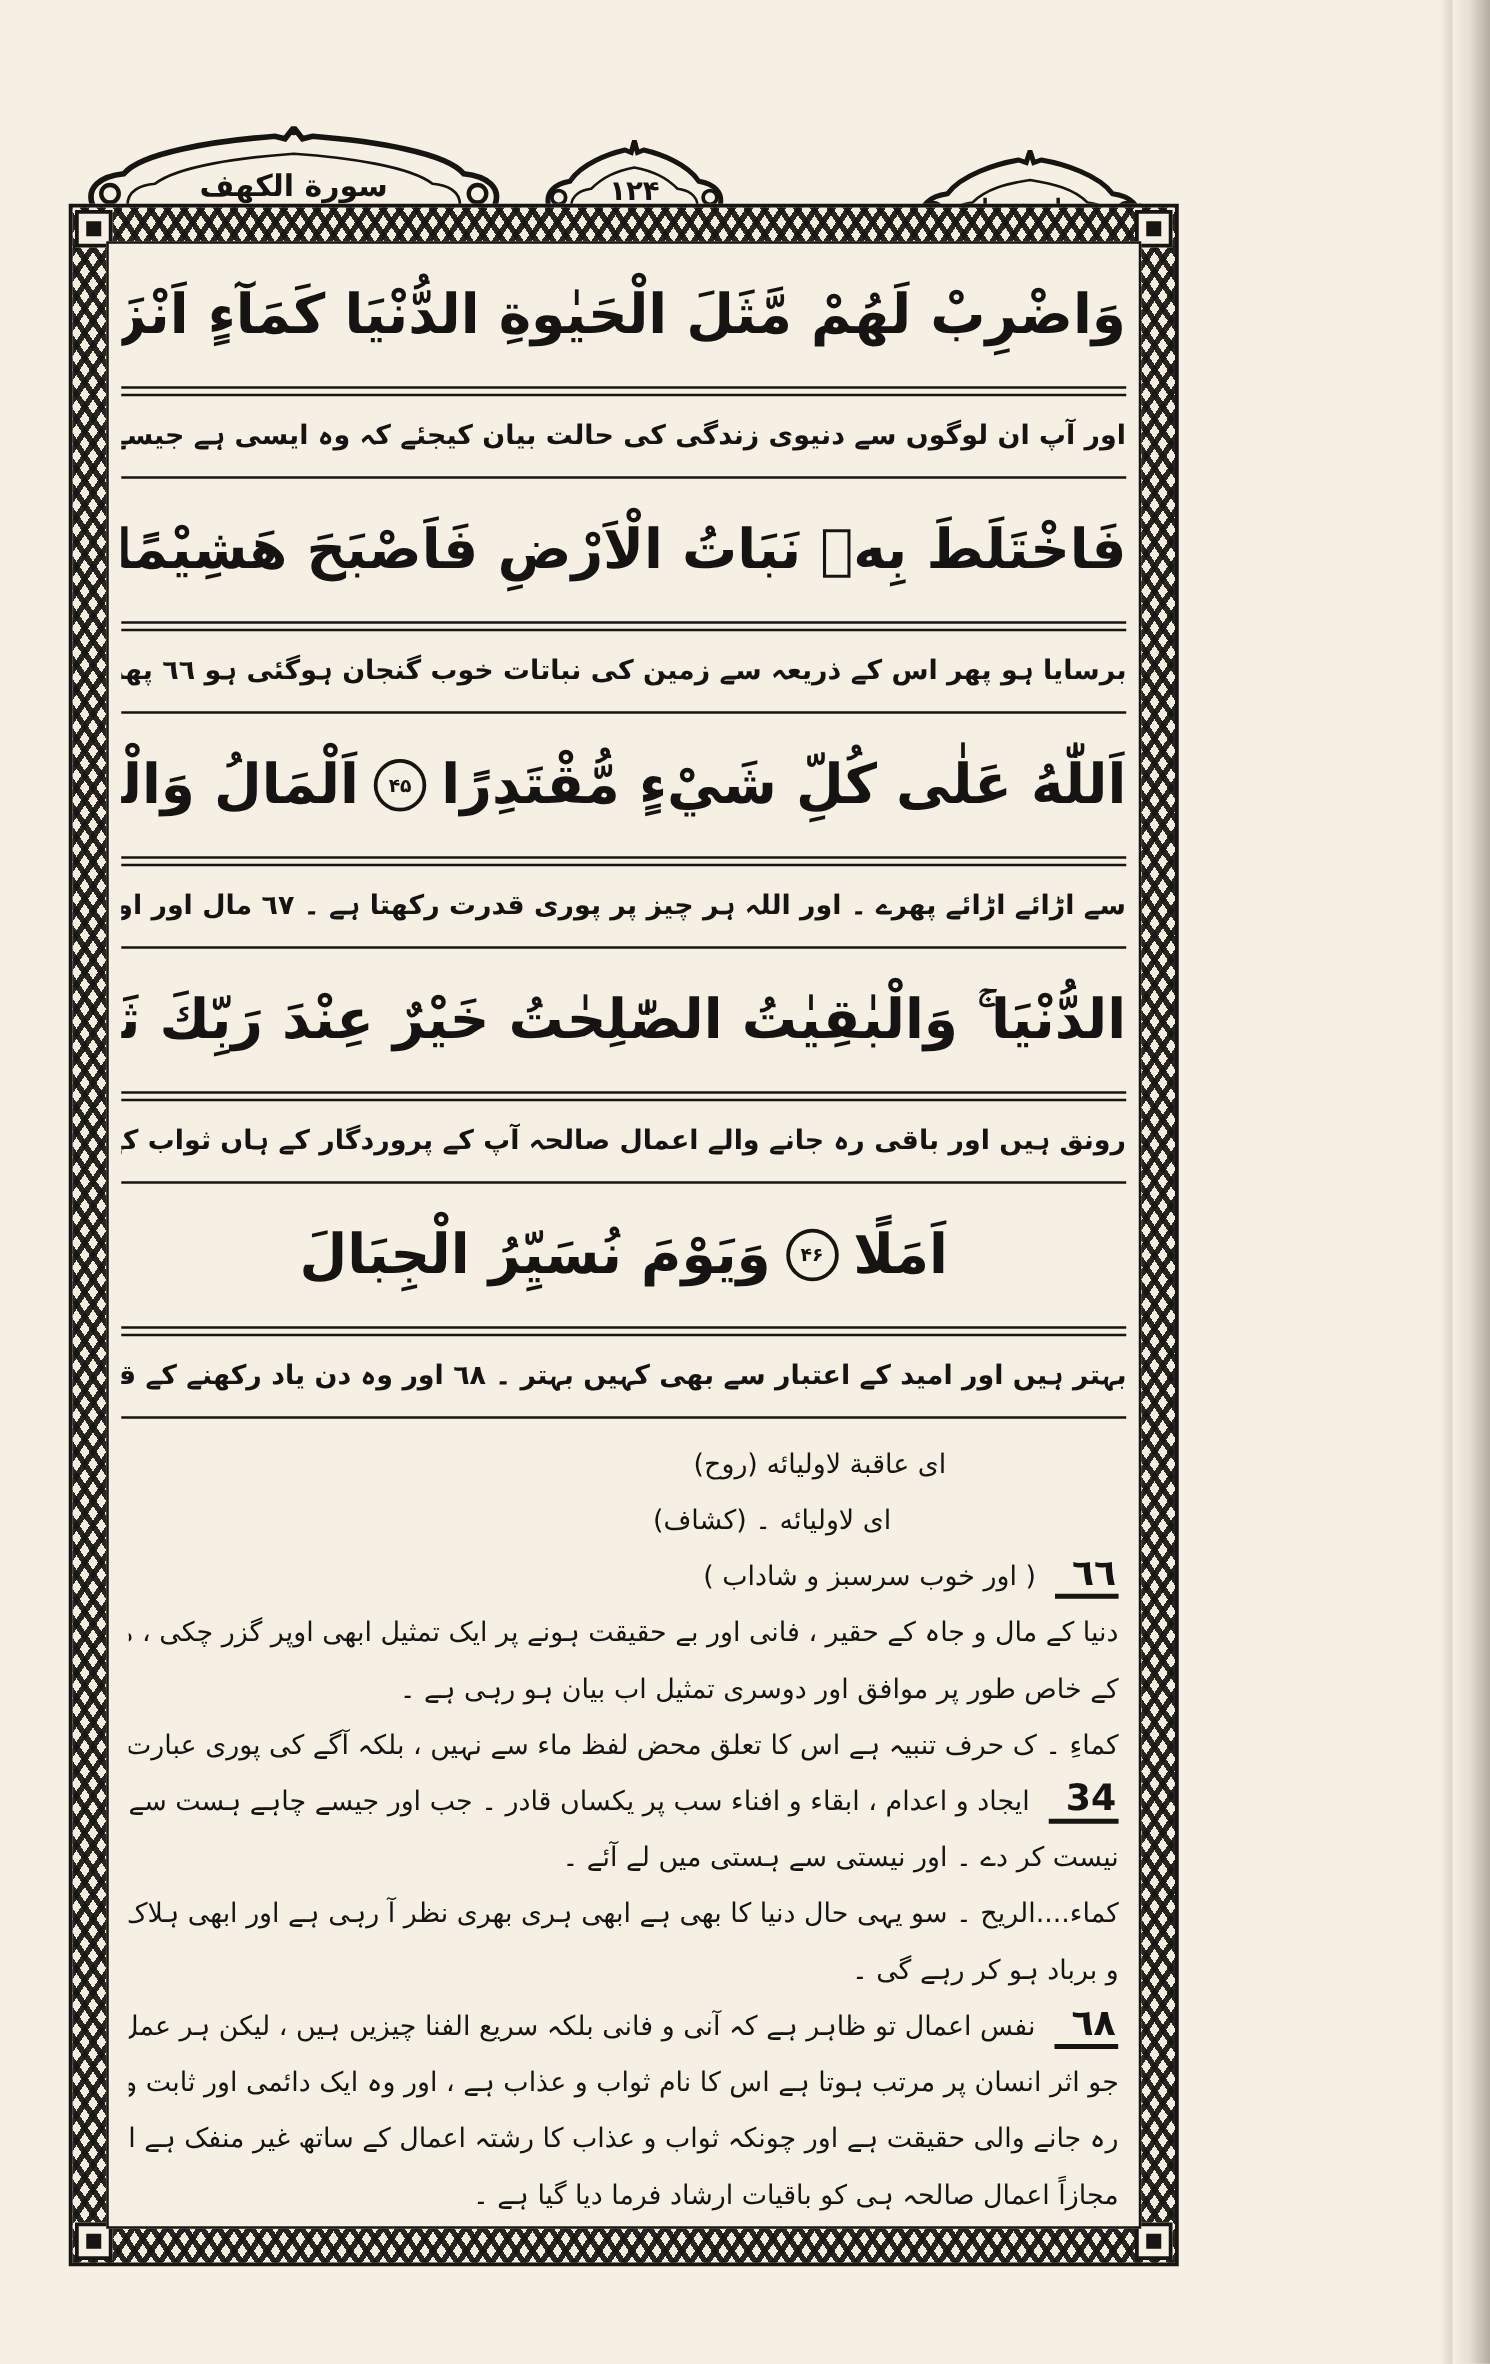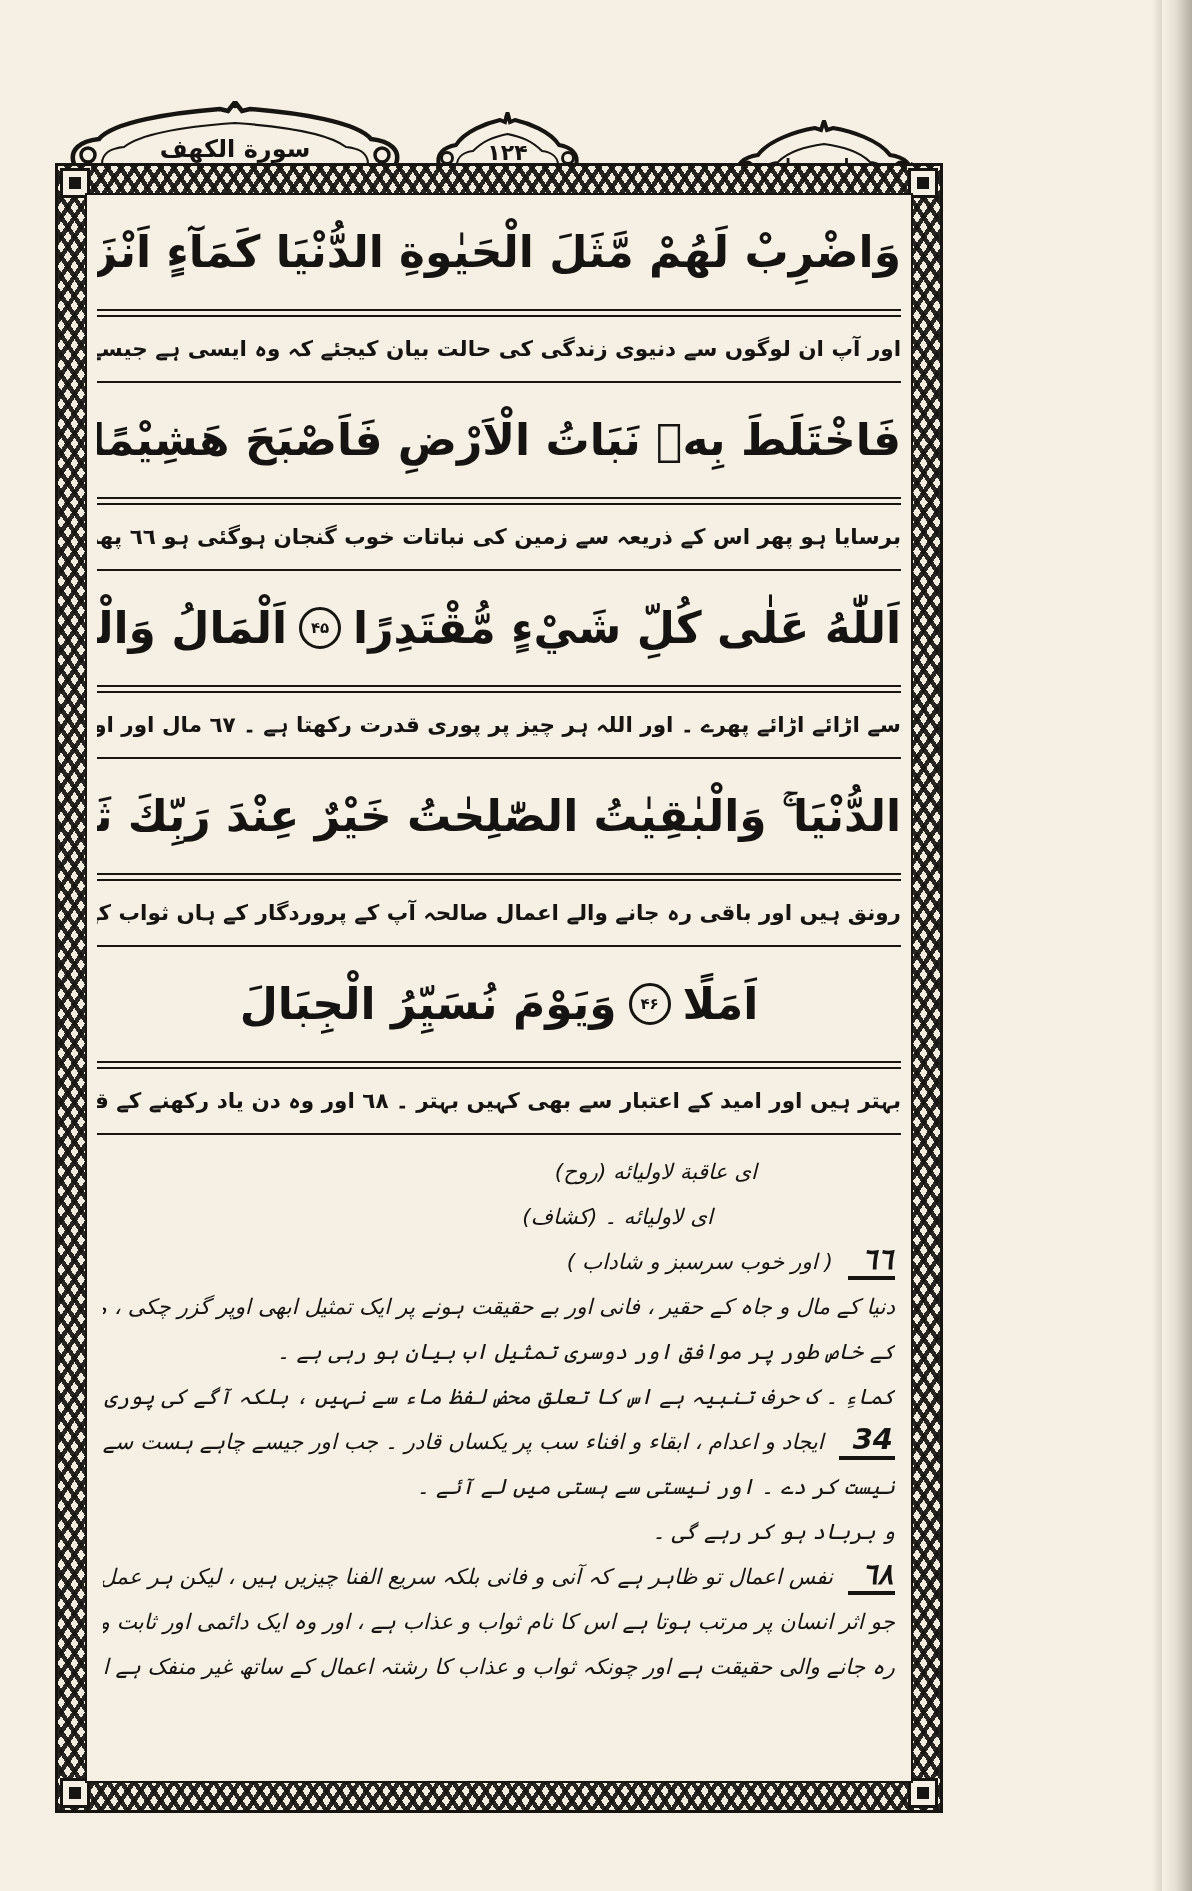--- a/index.html
+++ b/index.html
@@ -87,21 +87,20 @@
     font-size:15px;line-height:1;margin:0 12px;flex:0 0 auto;
     vertical-align:middle;box-sizing:border-box;
   }
   
   .commentary{
     flex:1 1 auto;
     padding:14px 6px 0 6px;
     font-size:21.5px;
     line-height:45px;
     overflow:hidden;
-    font-style:italic;
   }
   .cm-line{white-space:nowrap;overflow:hidden;}
   .cm-marg1{padding-right:138px;}
   .cm-marg2{padding-right:182px;text-align:right;}
   .note-head{white-space:nowrap;}
   .note-num{
     display:inline-block;
     font-size:29px;font-weight:bold;
     border-bottom:4px solid #171512;
     padding:0 2px 0 14px;
@@ -191,27 +190,29 @@
       </div>
       <div class="cm-line">دنیا کے مال و جاہ کے حقیر ، فانی اور بے حقیقت ہونے پر ایک تمثیل ابھی اوپر گزر چکی ، مذاق و فہم</div>
       <div class="cm-line">کے خاص طور پر موافق اور دوسری تمثیل اب بیان ہو رہی ہے ۔</div>
       <div class="cm-line">کماءِ ۔ ک حرف تنبیہ ہے اس کا تعلق محض لفظ ماء سے نہیں ، بلکہ آگے کی پوری عبارت سے ہے ۔</div>
 
       <div class="cm-line note-head">
         <span class="note-num">34</span>
         <span>ایجاد و اعدام ، ابقاء و افناء سب پر یکساں قادر ۔ جب اور جیسے چاہے ہست سے</span>
       </div>
       <div class="cm-line">نیست کر دے ۔ اور نیستی سے ہستی میں لے آئے ۔</div>
+      <div class="cm-line">کماء....الریح ۔ سو یہی حال دنیا کا بھی ہے ابھی ہری بھری نظر آ رہی ہے اور ابھی ہلاک</div>
       <div class="cm-line">و برباد ہو کر رہے گی ۔</div>
 
       <div class="cm-line note-head">
         <span class="note-num">٦٨</span>
         <span>نفس اعمال تو ظاہر ہے کہ آنی و فانی بلکہ سریع الفنا چیزیں ہیں ، لیکن ہر عمل خیر و شر سے</span>
       </div>
       <div class="cm-line">جو اثر انسان پر مرتب ہوتا ہے اس کا نام ثواب و عذاب ہے ، اور وہ ایک دائمی اور ثابت و قائم</div>
       <div class="cm-line">رہ جانے والی حقیقت ہے اور چونکہ ثواب و عذاب کا رشتہ اعمال کے ساتھ غیر منفک ہے اس لئے</div>
+      <div class="cm-line">مجازاً اعمال صالحہ ہی کو باقیات ارشاد فرما دیا گیا ہے ۔</div>
     </div>
 
   </div>
 </div>
 
 <div class="scan-edge2"></div>
 <div class="scan-edge"></div>
 
 </body></html>

